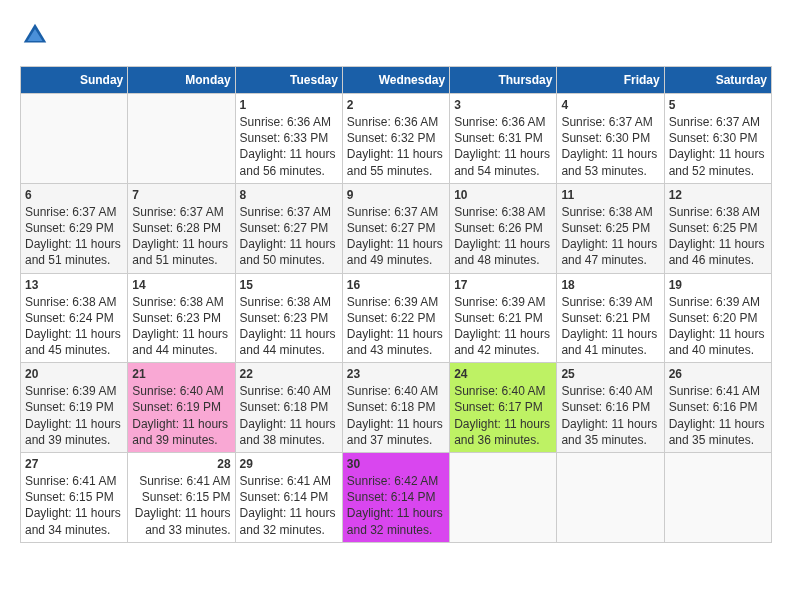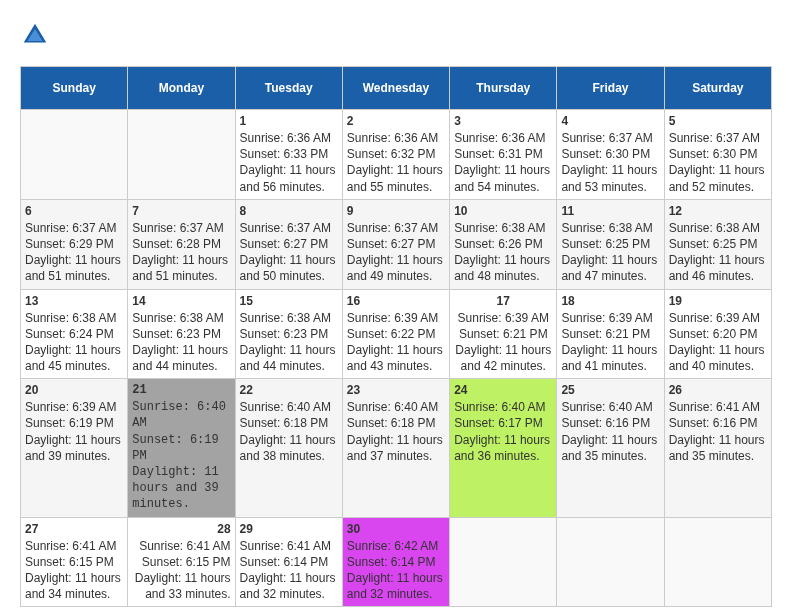--- a/index.html
+++ b/index.html
@@ -53,22 +53,22 @@
       color: #333;
     }
     .calendar {
       width: 100%;
       border-collapse: collapse;
       font-size: 10.5px;
     }
     .calendar th {
       background-color: #1a5fa8;
       color: #fff;
-      padding: 14px 4px;
-      text-align: center;
+      padding: 6px 4px;
+      text-align: right;
       font-size: 12px;
       border: 1px solid #ccc;
     }
     .calendar td {
       border: 1px solid #ccc;
       vertical-align: top;
       padding: 4px;
       width: calc(100% / 7);
       min-height: 80px;
       background: #fff;
@@ -224,21 +224,21 @@
           <div class="day-info" style="white-space: pre-line;">Sunrise: 6:38 AM
 Sunset: 6:23 PM
 Daylight: 11 hours and 44 minutes.</div>
         </td>
         <td style="background: rgb(255, 255, 255);">
           <span class="day-number">16</span>
           <div class="day-info" style="white-space: pre-line;">Sunrise: 6:39 AM
 Sunset: 6:22 PM
 Daylight: 11 hours and 43 minutes.</div>
         </td>
-        <td style="background: rgb(255, 255, 255); text-align: center;">
+        <td style="background: rgb(255, 255, 255);">
           <span class="day-number">17</span>
           <div class="day-info" style="white-space: pre-line;">Sunrise: 6:39 AM
 Sunset: 6:21 PM
 Daylight: 11 hours and 42 minutes.</div>
         </td>
         <td style="background: rgb(255, 255, 255);">
           <span class="day-number">18</span>
           <div class="day-info" style="white-space: pre-line;">Sunrise: 6:39 AM
 Sunset: 6:21 PM
 Daylight: 11 hours and 41 minutes.</div>
@@ -250,21 +250,21 @@
 Daylight: 11 hours and 40 minutes.</div>
         </td>
       </tr>
       <tr>
         <td style="background: rgb(245, 245, 245);">
           <span class="day-number">20</span>
           <div class="day-info" style="white-space: pre-line;">Sunrise: 6:39 AM
 Sunset: 6:19 PM
 Daylight: 11 hours and 39 minutes.</div>
         </td>
-        <td style="background: #a3a3a3; font-family: Liberation Mono, monospace;">
+        <td style="background: #f9a8d4;">
           <span class="day-number">21</span>
           <div class="day-info" style="white-space: pre-line;">Sunrise: 6:40 AM
 Sunset: 6:19 PM
 Daylight: 11 hours and 39 minutes.</div>
         </td>
         <td style="background: rgb(245, 245, 245);">
           <span class="day-number">22</span>
           <div class="day-info" style="white-space: pre-line;">Sunrise: 6:40 AM
 Sunset: 6:18 PM
 Daylight: 11 hours and 38 minutes.</div>

